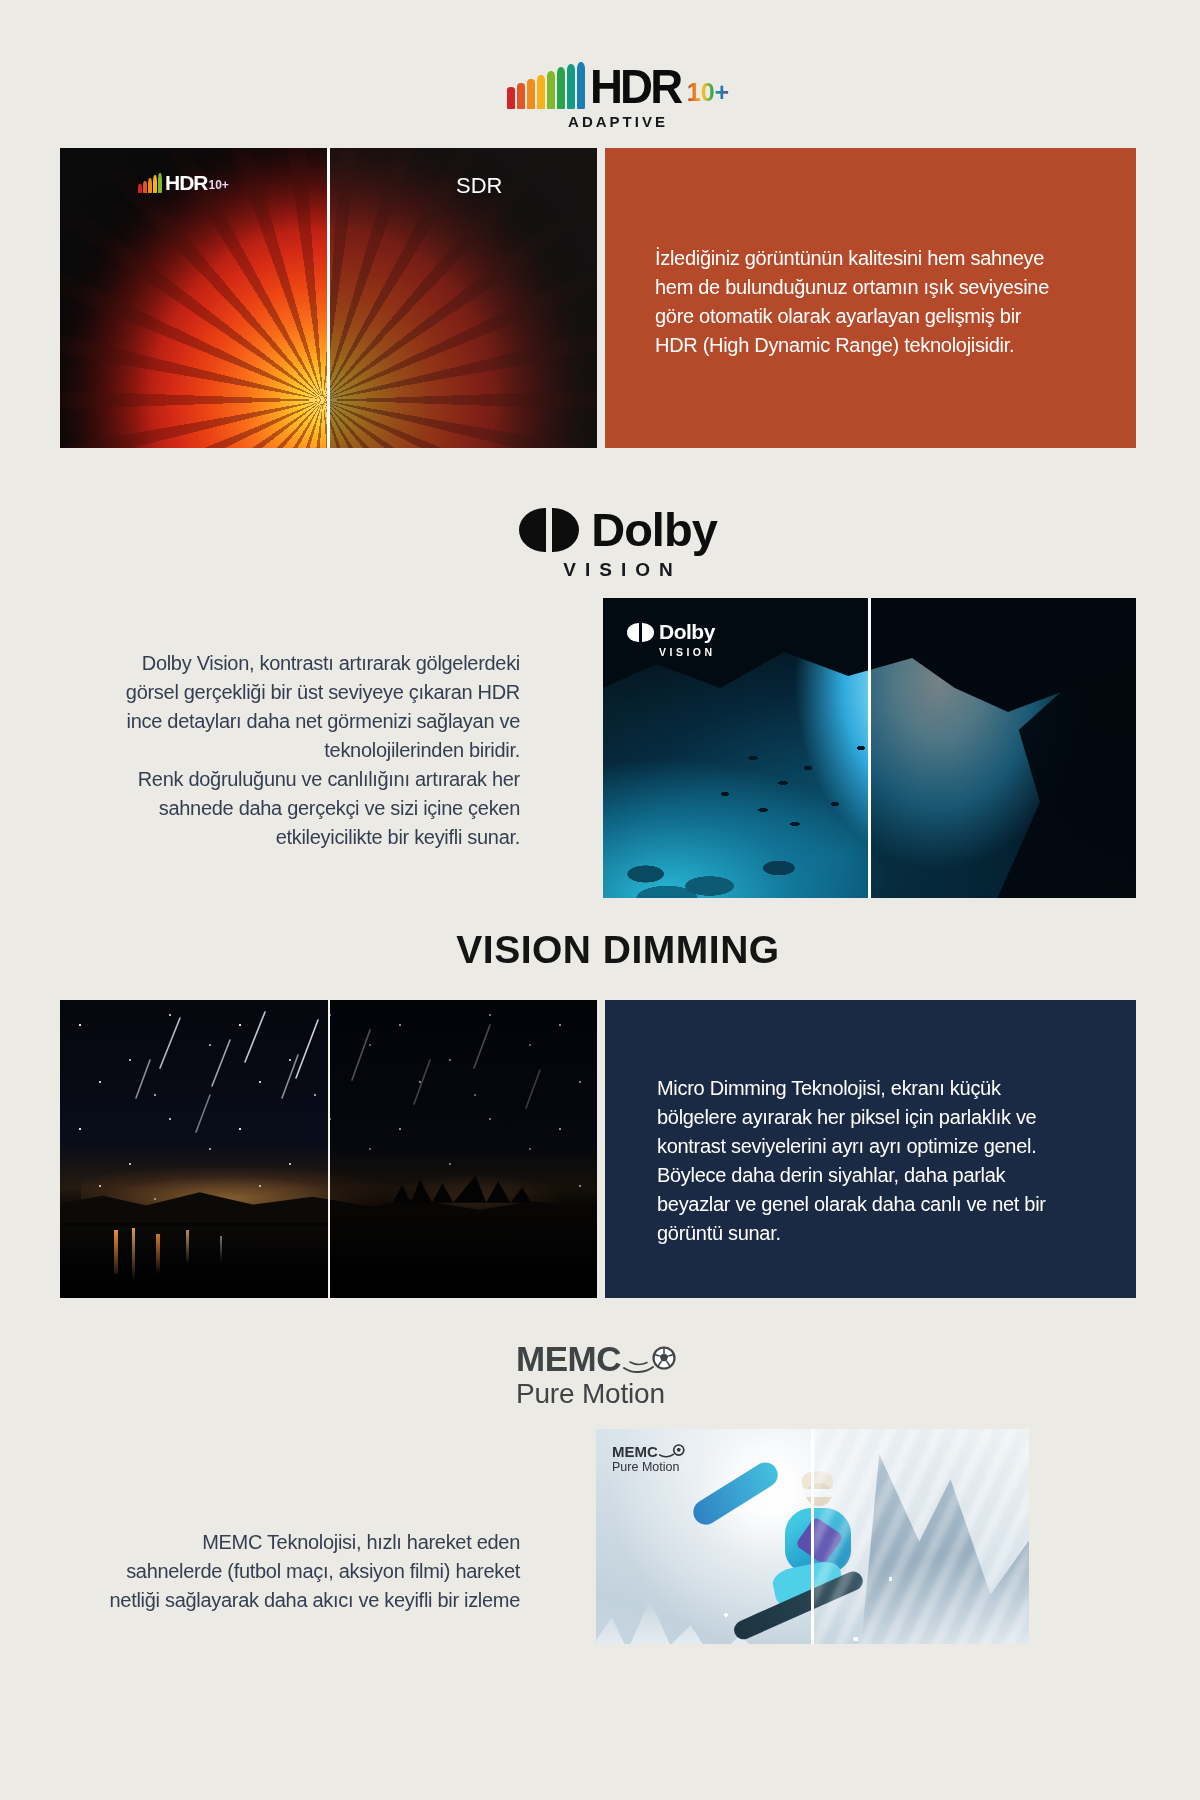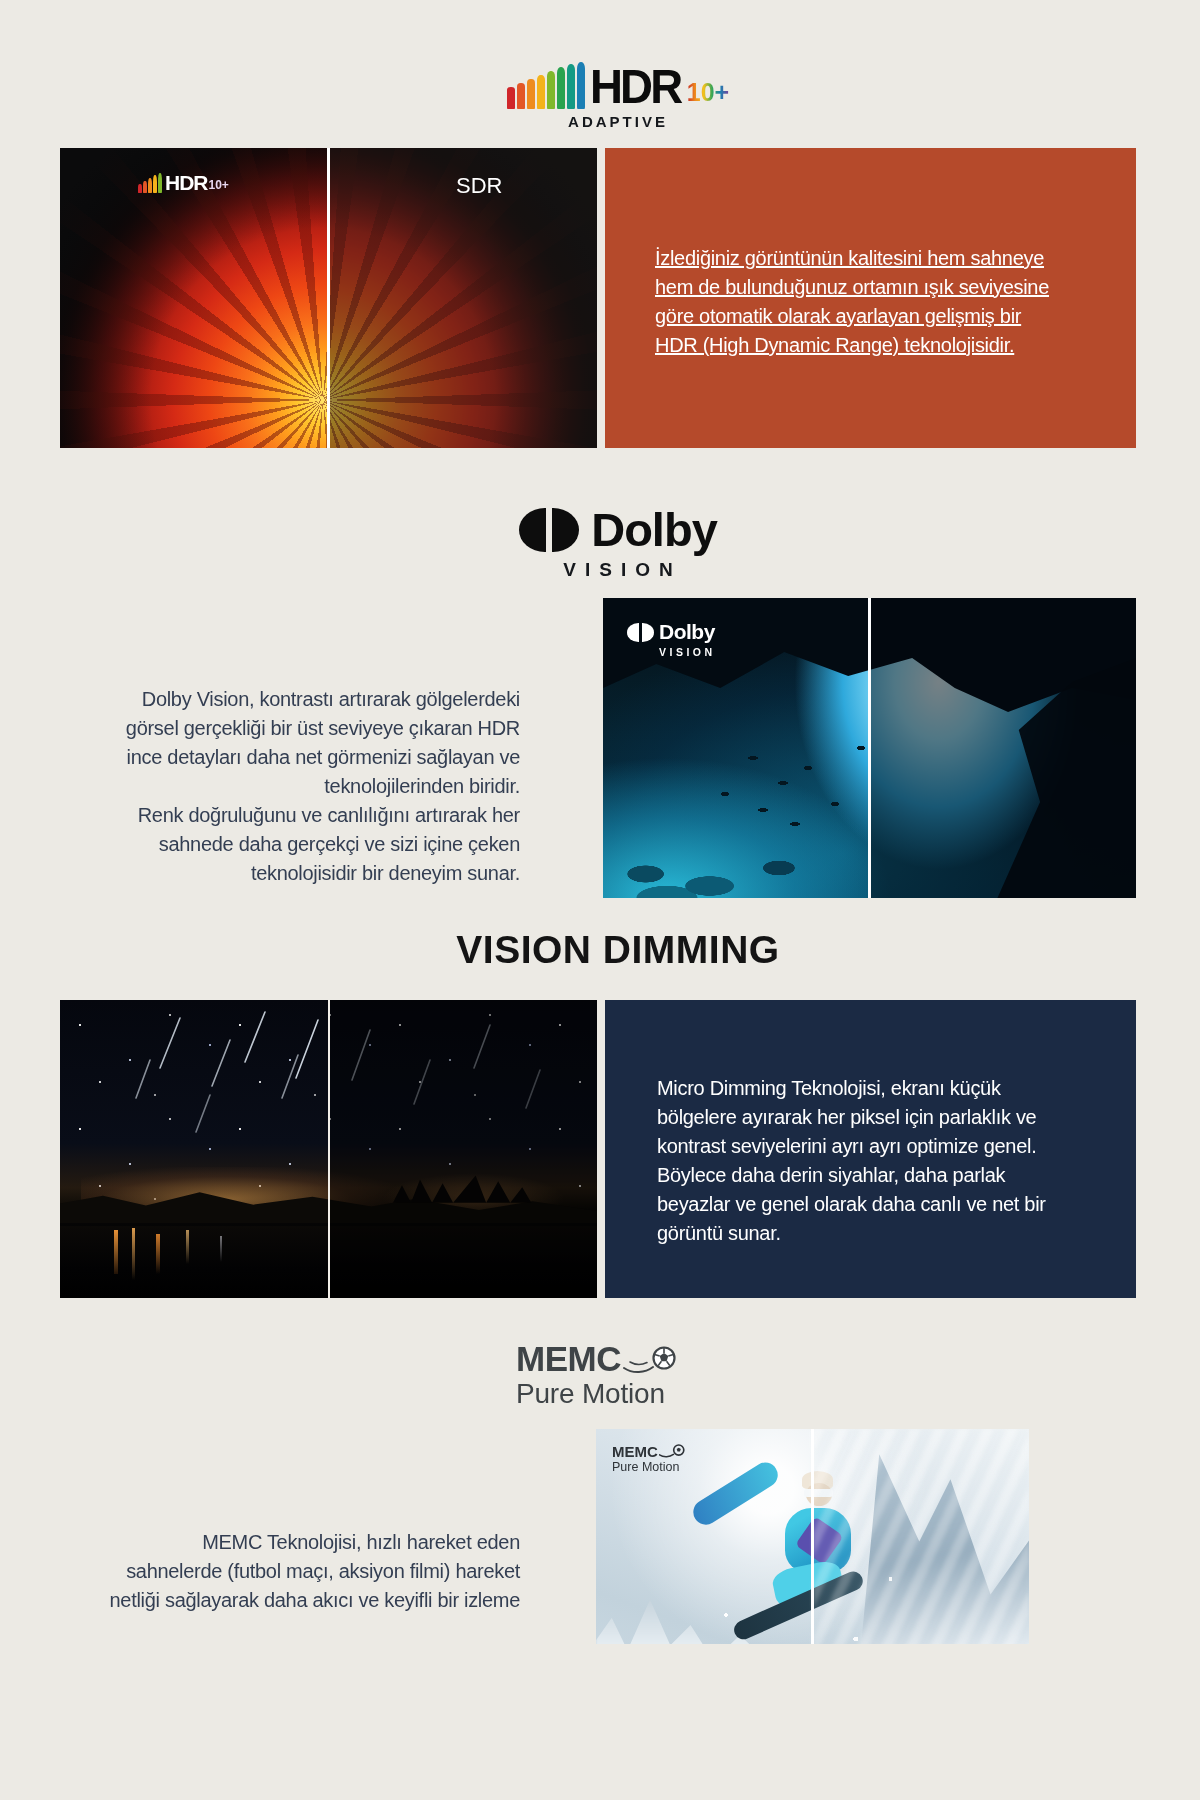--- a/index.html
+++ b/index.html
@@ -51,36 +51,36 @@
   .fan.mini i:nth-child(4){height:18px;}
   .fan.mini i:nth-child(5){height:20px;}
   .ov-hdr .w{font-size:21px;font-weight:800;letter-spacing:-1px;color:#fff;line-height:.9;}
   .ov-hdr .v{font-size:12px;font-weight:800;color:#e8d7ef;margin:0 0 1px 1px;}
   .ov-sdr{position:absolute;left:396px;top:25px;font-size:22px;color:#fff;}
 
   .txt-block{position:absolute;color:#fff;}
   .orange{left:605px;top:148px;width:531px;height:300px;background:#B54A2B;}
   .navy{left:605px;top:1000px;width:531px;height:298px;background:#1B2A44;}
   .panel-lines{position:absolute;left:50px;font-size:20px;line-height:29px;letter-spacing:-0.3px;}
-  .orange .panel-lines{top:96px;text-decoration:underline;}
+  .orange .panel-lines{top:96px;}
   .navy .panel-lines{top:74px;left:52px;}
 
   
   .dolby-logo{position:absolute;top:506px;left:0;width:100%;display:flex;flex-direction:column;align-items:center;}
   .dolby-row{display:flex;align-items:center;gap:12px;}
   .dd-pair{display:flex;gap:6px;}
   .dg{width:27px;height:44px;background:#0d0d0d;}
   .dg-l{border-top-left-radius:27px 23px;border-bottom-left-radius:27px 23px;}
   .dg-r{border-top-right-radius:27px 23px;border-bottom-right-radius:27px 23px;}
   .dolby-word{font-size:47px;font-weight:700;letter-spacing:-1px;color:#0e0e0e;line-height:1;}
   .dolby-sub{margin-top:6px;font-size:19px;font-weight:600;letter-spacing:9px;text-indent:9px;color:#16191d;}
 
   
   .para{position:absolute;color:#333E52;font-size:20px;line-height:29px;letter-spacing:-0.3px;text-align:right;}
-  .para-dolby{left:58px;top:649px;width:462px;margin-top:36px;}
+  .para-dolby{left:58px;top:649px;width:462px;}
   .cave{left:603px;top:598px;width:533px;height:300px;}
   .cave-base{background:
       radial-gradient(ellipse 200px 260px at 63% 28%, #eafcff 0%, #9fe9ff 22%, #2fa9dc 48%, rgba(10,80,130,0) 72%),
       radial-gradient(ellipse 320px 200px at 12% 100%, rgba(45,200,230,.9) 0%, rgba(25,150,190,.55) 40%, rgba(10,80,120,0) 70%),
       radial-gradient(ellipse 420px 300px at 45% 85%, rgba(20,140,185,.5) 0%, rgba(5,60,100,.25) 55%, rgba(0,0,0,0) 75%),
       linear-gradient(180deg,#041018 0%, #06222f 45%, #043246 100%);}
   .cave-rocks-top{background:#030b12;clip-path:polygon(0 0,100% 0,100% 34%,88% 30%,76% 38%,66% 30%,58% 20%,46% 26%,34% 18%,22% 30%,10% 22%,0 30%);}
   .cave-rocks-right{background:#02090f;clip-path:polygon(100% 20%,100% 100%,74% 100%,82% 68%,78% 44%,88% 28%);opacity:.92;}
   .cave-rocks-bl{background-image:
       radial-gradient(30px 14px at 8% 92%, #0a4a60 60%, rgba(0,0,0,0) 62%),
@@ -245,21 +245,21 @@
     <div class="dolby-sub">VISION</div>
   </section>
 
   <section class="para para-dolby">
     <div class="p-line">Dolby Vision, kontrastı artırarak gölgelerdeki</div>
     <div class="p-line">görsel gerçekliği bir üst seviyeye çıkaran HDR</div>
     <div class="p-line">ince detayları daha net görmenizi sağlayan ve</div>
     <div class="p-line">teknolojilerinden biridir.</div>
     <div class="p-line">Renk doğruluğunu ve canlılığını artırarak her</div>
     <div class="p-line">sahnede daha gerçekçi ve sizi içine çeken</div>
-    <div class="p-line">teknolojisidir bir deneyim sunar.</div>
+    <div class="p-line">etkileyicilikte bir keyifli sunar.</div>
   </section>
 
   <section class="img-block cave">
     <div class="layer cave-base"></div>
     <div class="layer cave-rocks-bl"></div>
     <div class="layer cave-rocks-top"></div>
     <div class="layer cave-rocks-right"></div>
     <div class="layer cave-fish"></div>
     <div class="half-dim"></div>
     <div class="split"></div>

